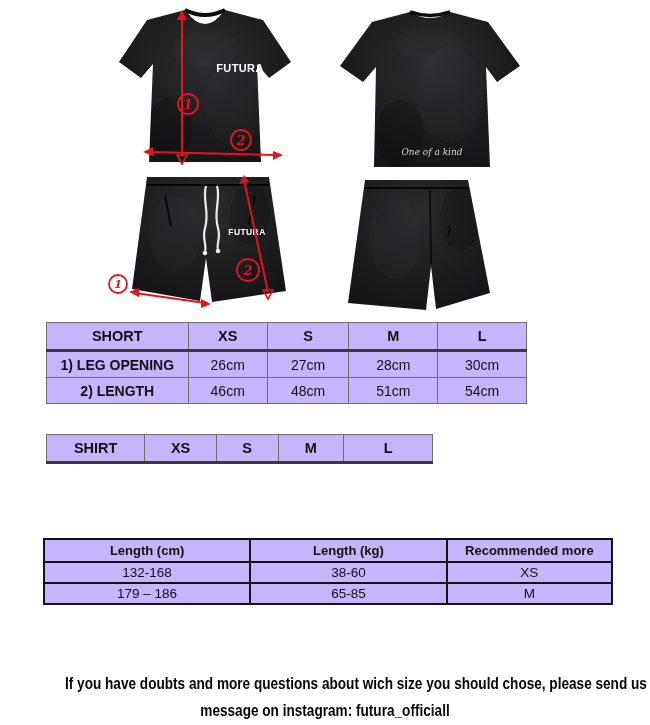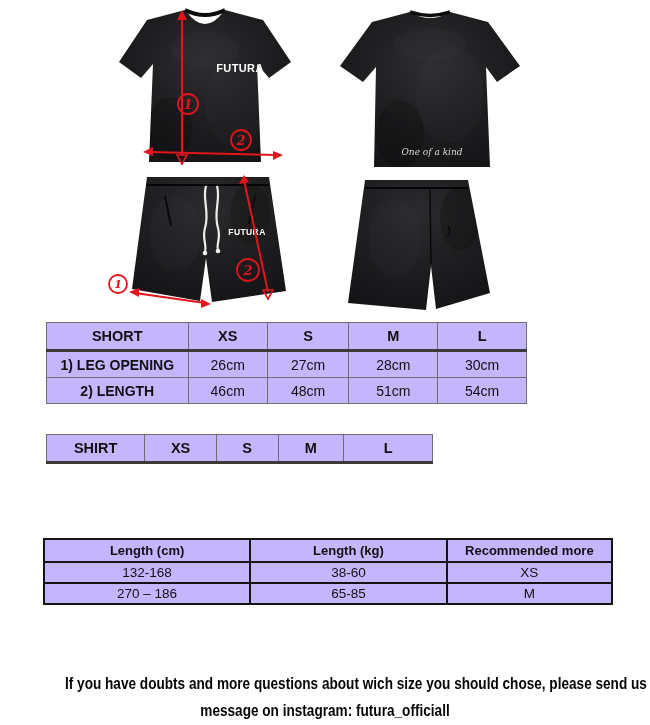--- a/index.html
+++ b/index.html
@@ -227,21 +227,21 @@
       <th>Recommended more</th>
     </tr>
   </thead>
   <tbody>
     <tr>
       <td>132-168</td>
       <td>38-60</td>
       <td>XS</td>
     </tr>
     <tr>
-      <td>270 – 186</td>
+      <td>179 – 186</td>
       <td>65-85</td>
       <td>M</td>
     </tr>
   </tbody>
 </table>
 
 <div id="footer">
   <span class="footer-line">If you have doubts and more questions about wich size you should chose, please send us a</span>
   <span class="footer-line">message on instagram: futura_officiall</span>
 </div>

